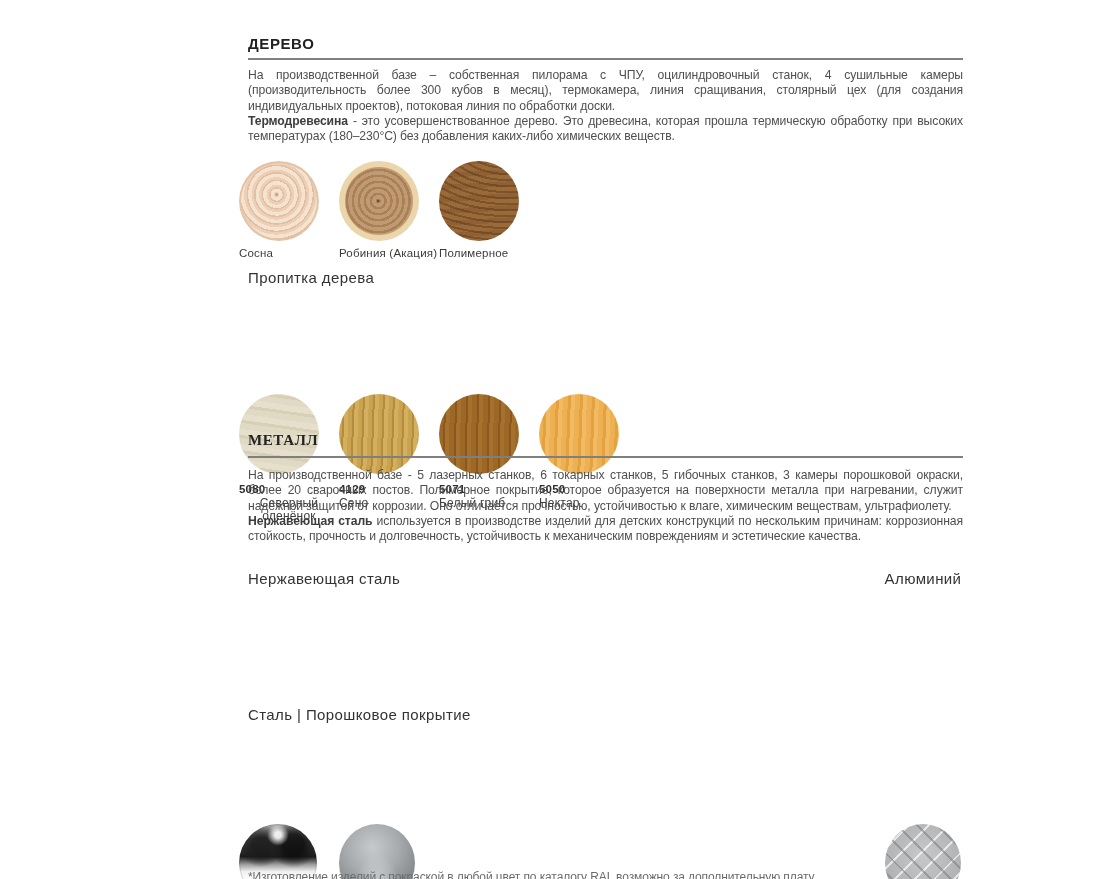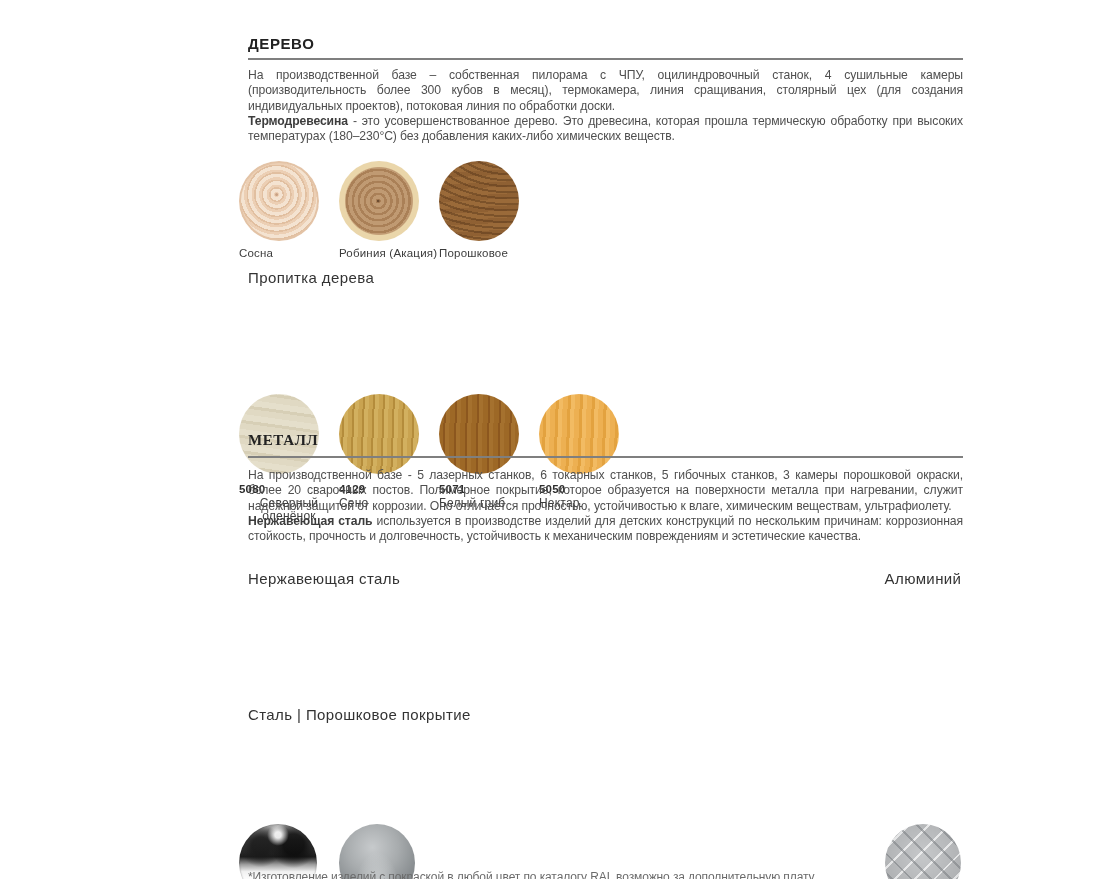--- a/index.html
+++ b/index.html
@@ -83,21 +83,21 @@
       <div class="col">
         <div class="disc c-sosna"></div>
         <div class="lbl">Сосна</div>
       </div>
       <div class="col">
         <div class="disc c-robinia"></div>
         <div class="lbl">Робиния (Акация)</div>
       </div>
       <div class="col">
         <div class="disc c-thermo"></div>
-        <div class="lbl">Порошковое</div>
+        <div class="lbl">Полимерное</div>
       </div>
     </div>
 
     <div class="abs h-sub" style="top:241px;">Пропитка дерева</div>
 
     <div class="abs row" style="top:266px;">
       <div class="col">
         <div class="disc c-5080"></div>
         <div class="code">5080</div>
         <div class="sub">Северный оленёнок</div>

